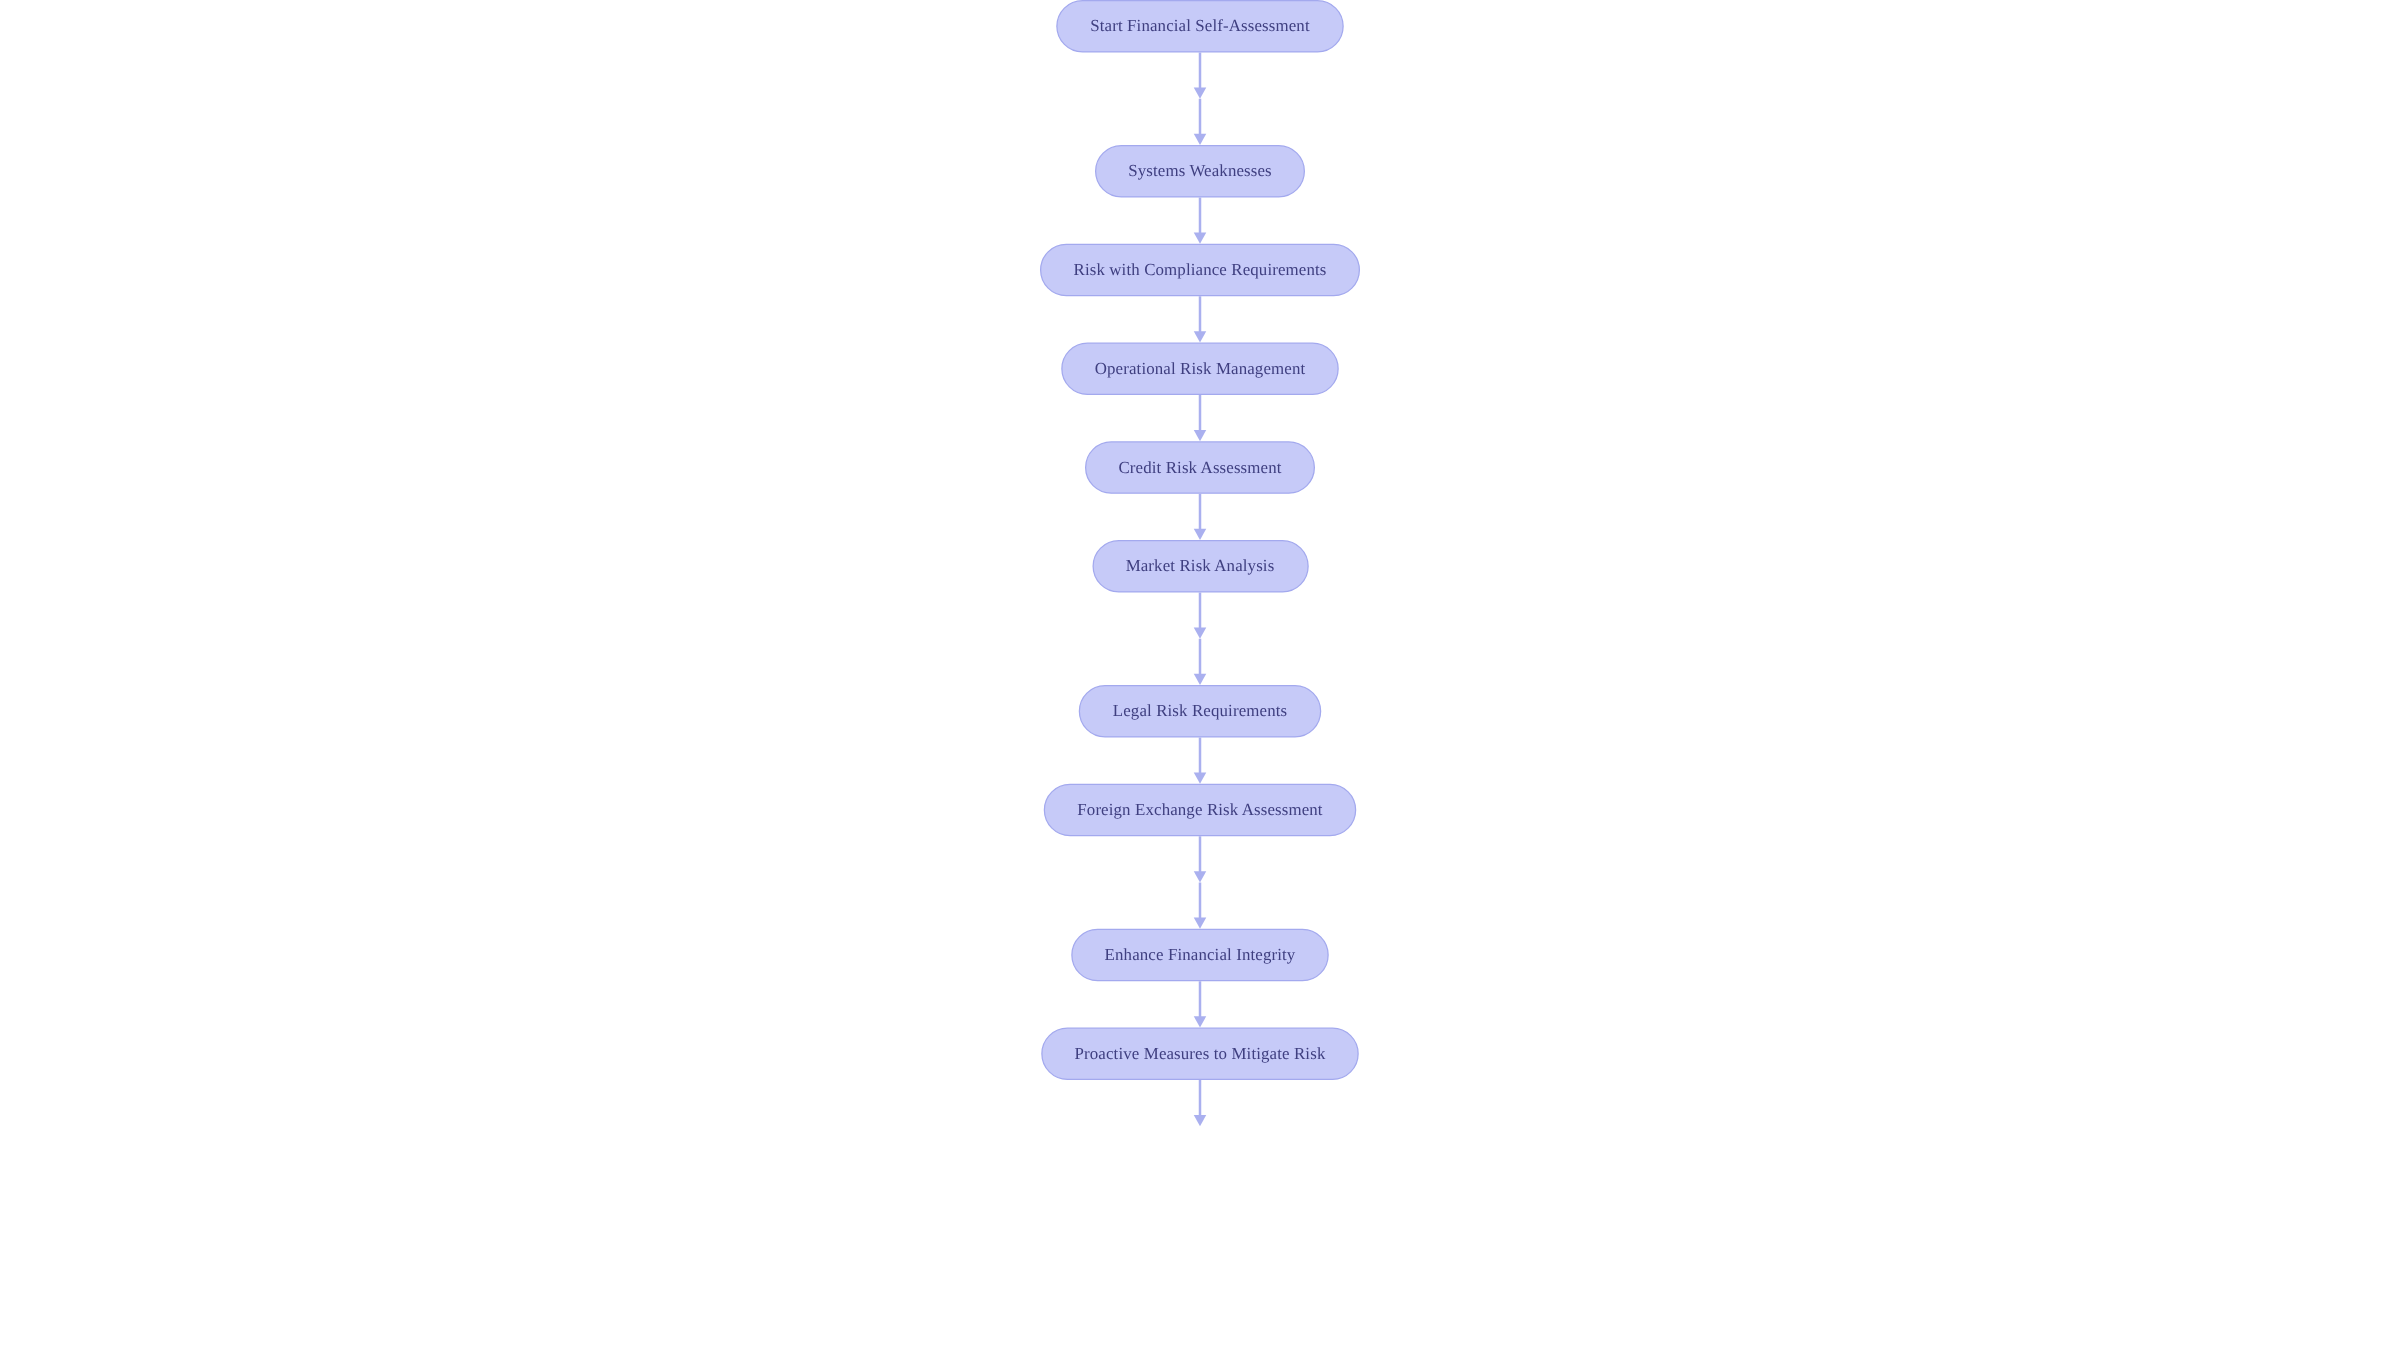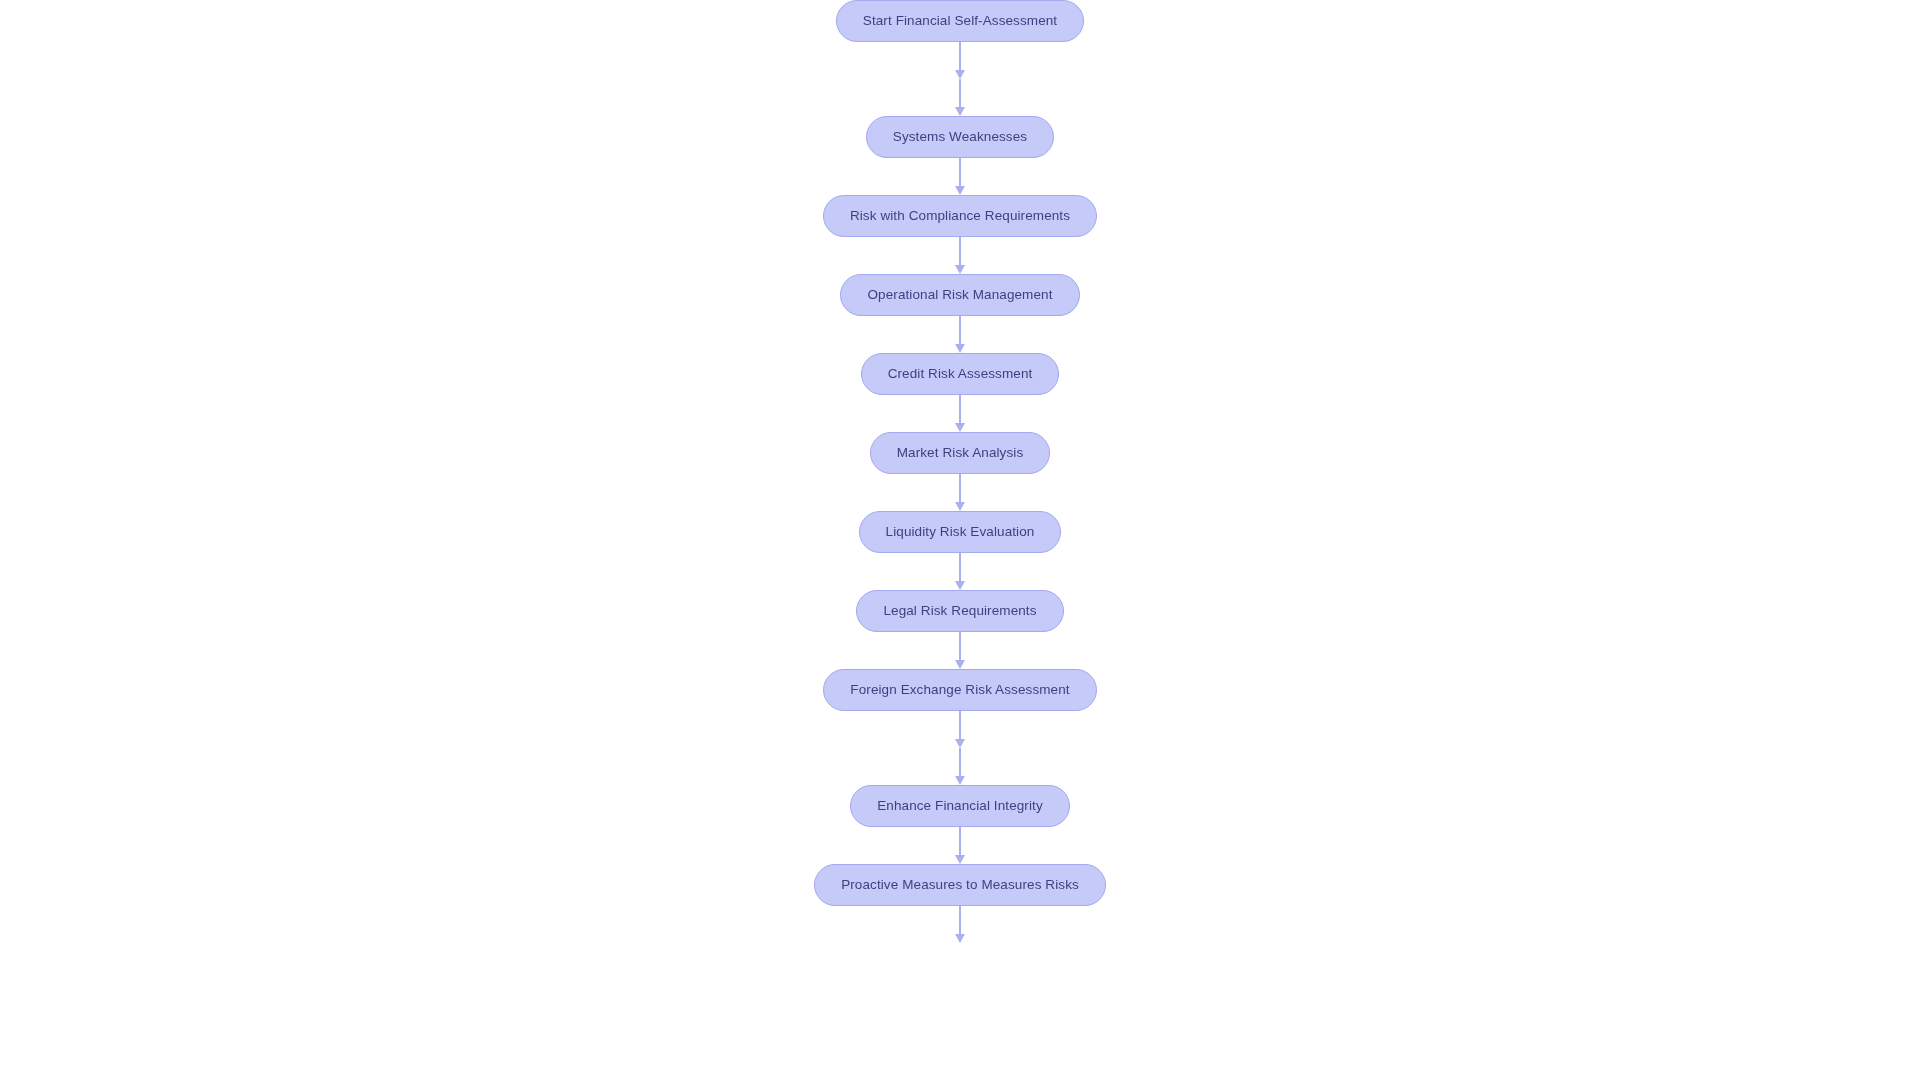--- a/index.html
+++ b/index.html
@@ -44,21 +44,21 @@
     min-width: 128px;
     padding: 0 26px;
     display: flex;
     align-items: center;
     justify-content: center;
     background: #c6caf8;
     border: 1px solid #a3a9ee;
     border-radius: 21px;
     color: #3f3f80;
     font-size: 13.5px;
-    font-family: Liberation Sans, sans-serif;
+    font-family: Liberation Serif, serif;
     letter-spacing: 0.1px;
     white-space: nowrap;
     line-height: 1;
   }
 
   .node-label {
     display: block;
     color: #3f3f80;
   }
 
@@ -155,25 +155,20 @@
     <div class="flow-step">
       <div class="node">
         <span class="node-label">Market Risk Analysis</span>
       </div>
     </div>
     <div class="connector">
       <span class="line"></span>
       <span class="arrowhead"></span>
     </div>
 
-    <div class="flow-step">
-      <div class="node">
-        <span class="node-label">Liquidity Risk Evaluation</span>
-      </div>
-    </div>
     <div class="connector">
       <span class="line"></span>
       <span class="arrowhead"></span>
     </div>
 
     <div class="flow-step">
       <div class="node">
         <span class="node-label">Legal Risk Requirements</span>
       </div>
     </div>
@@ -202,21 +197,21 @@
         <span class="node-label">Enhance Financial Integrity</span>
       </div>
     </div>
     <div class="connector">
       <span class="line"></span>
       <span class="arrowhead"></span>
     </div>
 
     <div class="flow-step">
       <div class="node">
-        <span class="node-label">Proactive Measures to Measures Risks</span>
+        <span class="node-label">Proactive Measures to Mitigate Risk</span>
       </div>
     </div>
     <div class="connector">
       <span class="line"></span>
       <span class="arrowhead"></span>
     </div>
 
 
   </div>
 </div>

